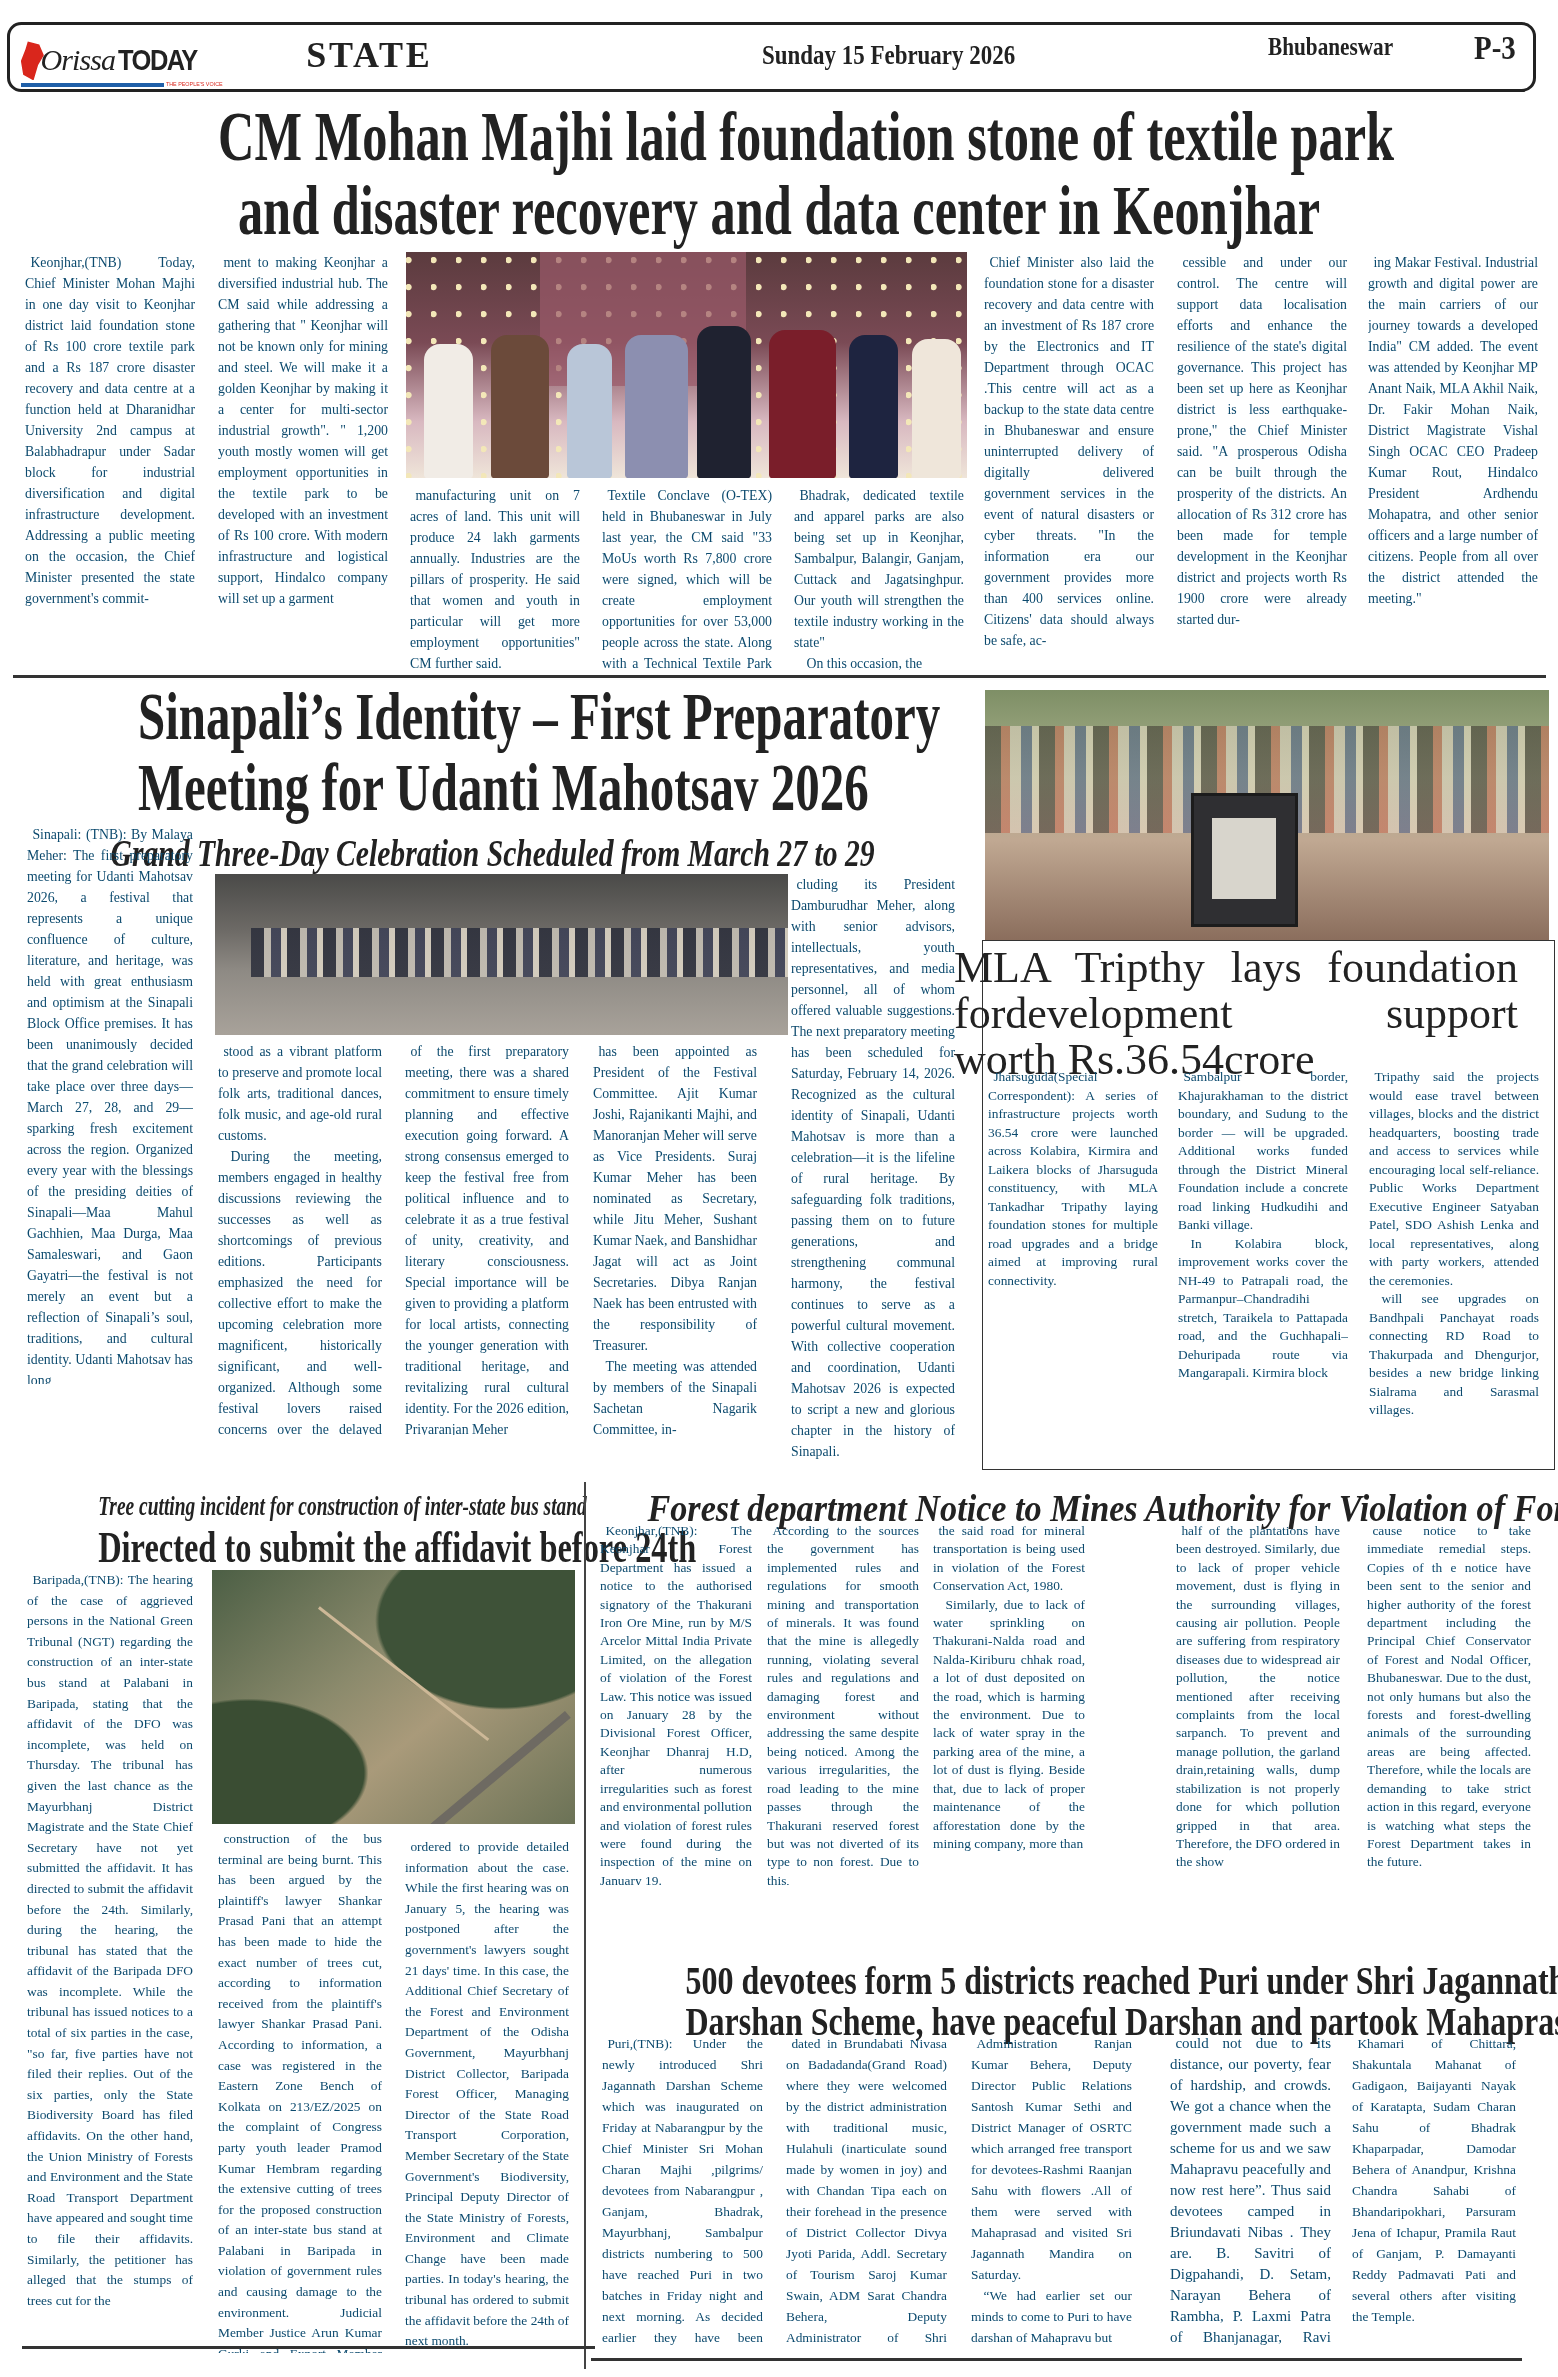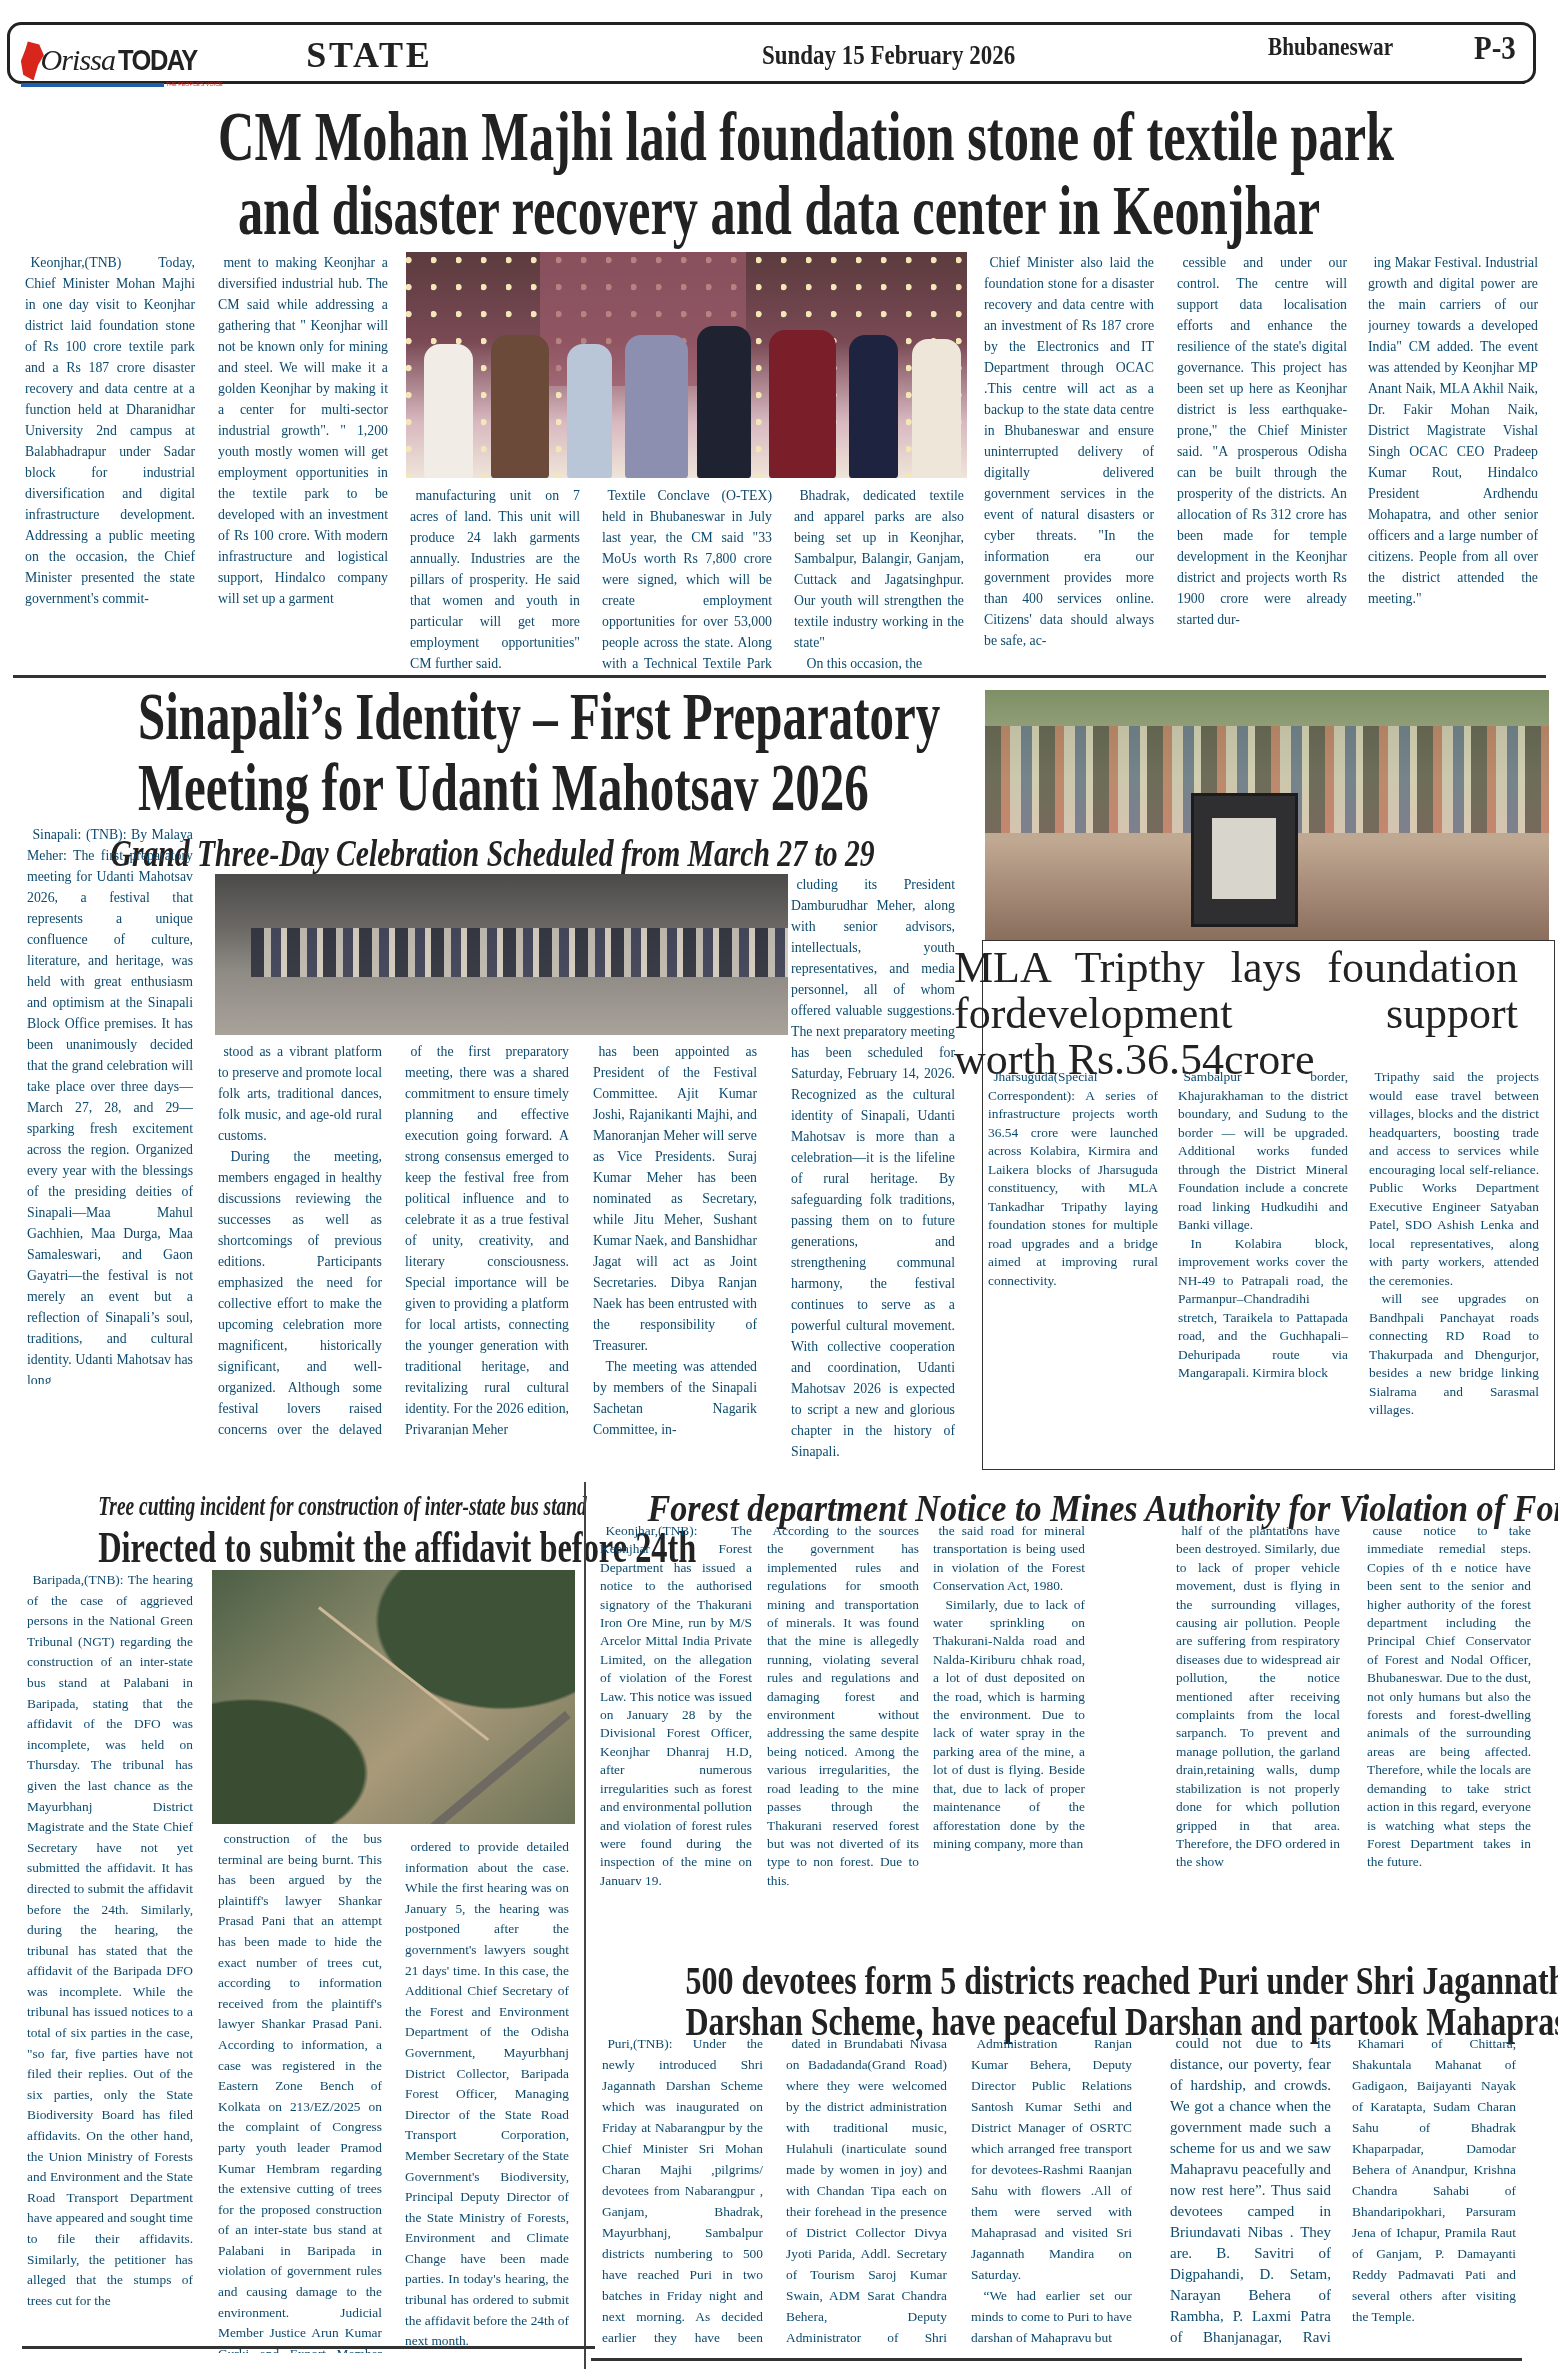--- a/index.html
+++ b/index.html
@@ -1,21 +1,21 @@
 <!DOCTYPE html>
 <html style="font-size:14.3px"><head>
 <meta charset="utf-8">
 <style>
   * { box-sizing: border-box; margin: 0; padding: 0; }
   html, body { width: 1558px; height: 2377px; background: #fff; overflow: hidden; }
   body { position: relative; font-family: "Liberation Serif", "DejaVu Serif", serif; color: #222; }
   .abs { position: absolute; }
 
   
-  .masthead { left: 7.2px; top: 22.4px; width: 1529px; height: 62px; border: 3.6px solid #222; border-radius: 14.3px; }
+  .masthead { left: 7.2px; top: 22.4px; width: 1529px; height: 70px; border: 3.6px solid #222; border-radius: 14.3px; }
   .logo { left: 10.7px; top: 14.3px; width: 233px; height: 45px; }
   .logo-map { position: absolute; left: 0; top: 1.8px; width: 23px; height: 39px; background: #d9261c; clip-path: polygon(30% 0, 80% 8%, 100% 35%, 75% 60%, 55% 100%, 10% 85%, 0 50%, 20% 20%); }
   .logo-orissa { position: absolute; left: 19.7px; top: 3.6px; font-family: "Liberation Serif", serif; font-style: italic; font-size: 30px; color: #222; letter-spacing: -0.9px; }
   .logo-today { position: absolute; left: 97px; top: 3.6px; font-family: "Liberation Sans", sans-serif; font-weight: bold; font-size: 30px; color: #222; letter-spacing: -1.8px; transform: scaleX(0.85); transform-origin: left; }
   .logo-bar { position: absolute; left: 0; top: 43px; width: 143px; height: 4.5px; background: #1f5fa8; }
   .logo-tag { position: absolute; left: 145px; top: 41px; font-size: 5.4px; color: #d9261c; font-family: "Liberation Sans", sans-serif; }
   .section-label { left: 296px; top: 9px; font-size: 36px; font-weight: bold; letter-spacing: 2.7px; }
   .date-label { left: 752px; top: 14.3px; font-size: 27px; font-weight: bold; transform: scaleX(0.85); transform-origin: left; }
   .city-label { left: 1258px; top: 7.2px; font-size: 25px; font-weight: bold; transform: scaleX(0.85); transform-origin: left; }
   .page-label { left: 1464px; top: 3.6px; font-size: 34px; font-weight: bold; transform: scaleX(0.85); transform-origin: left; }

